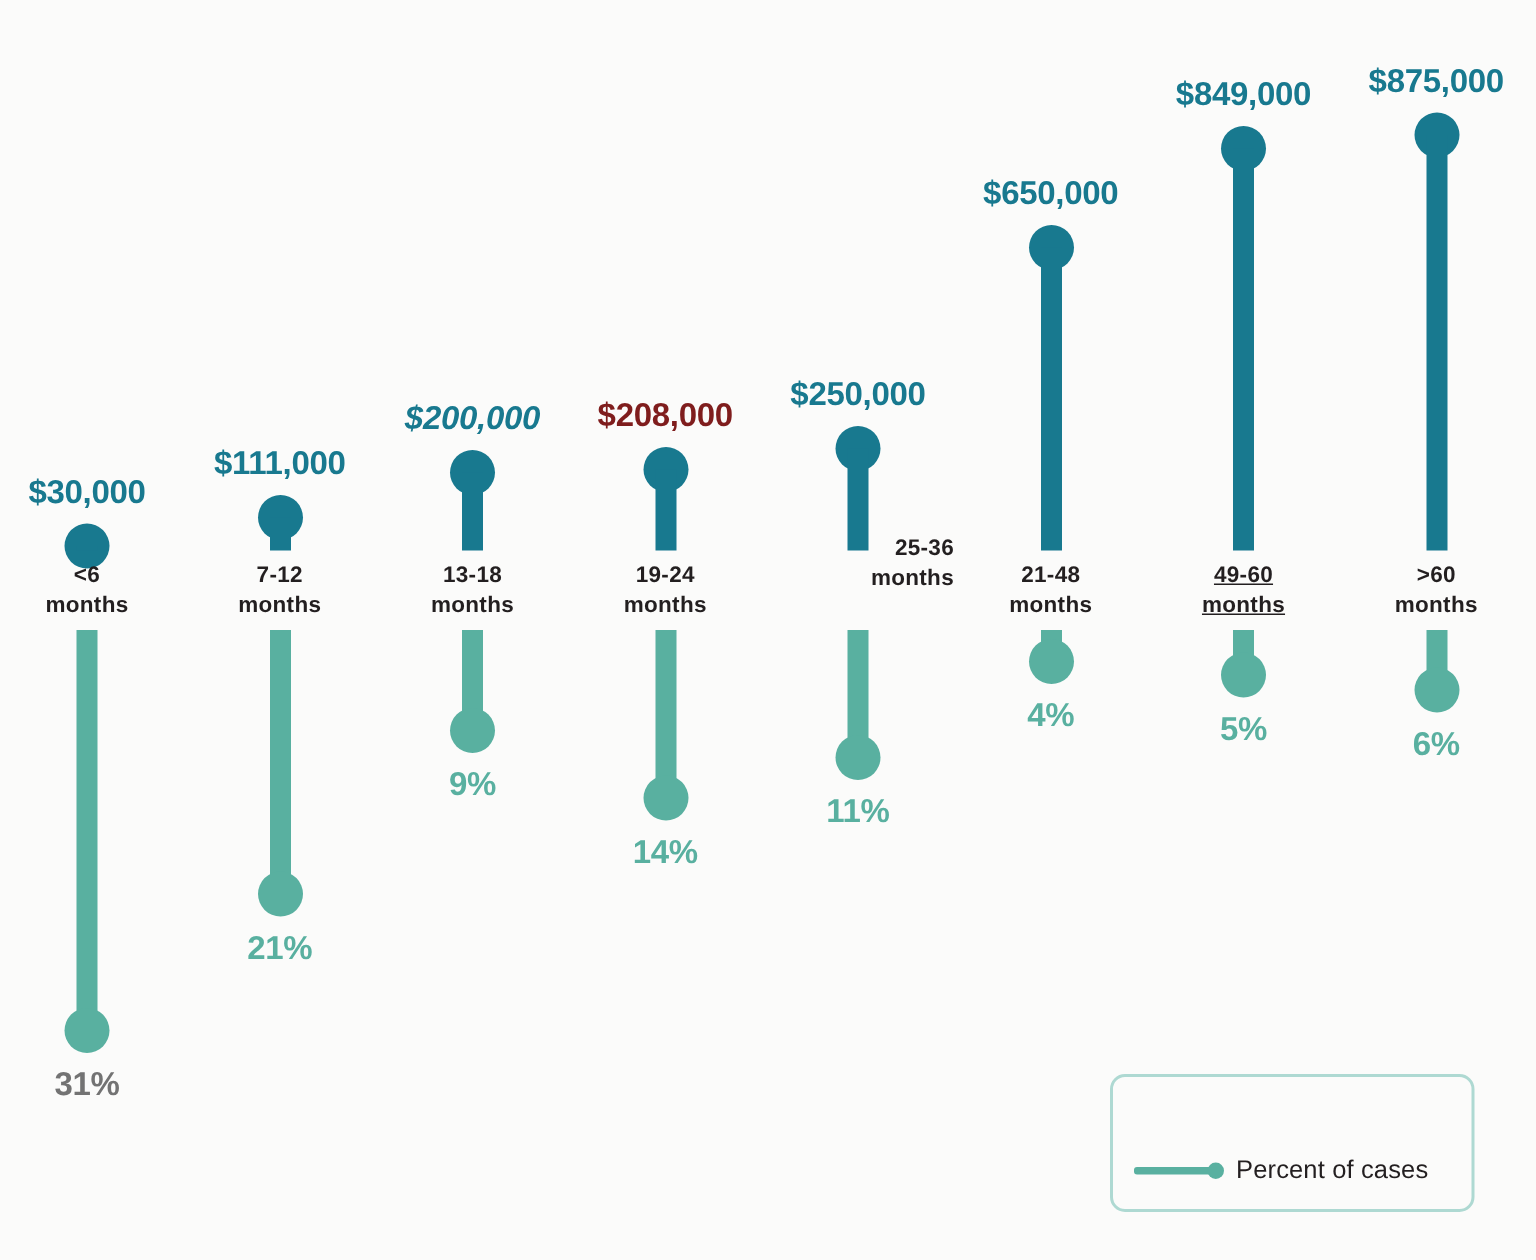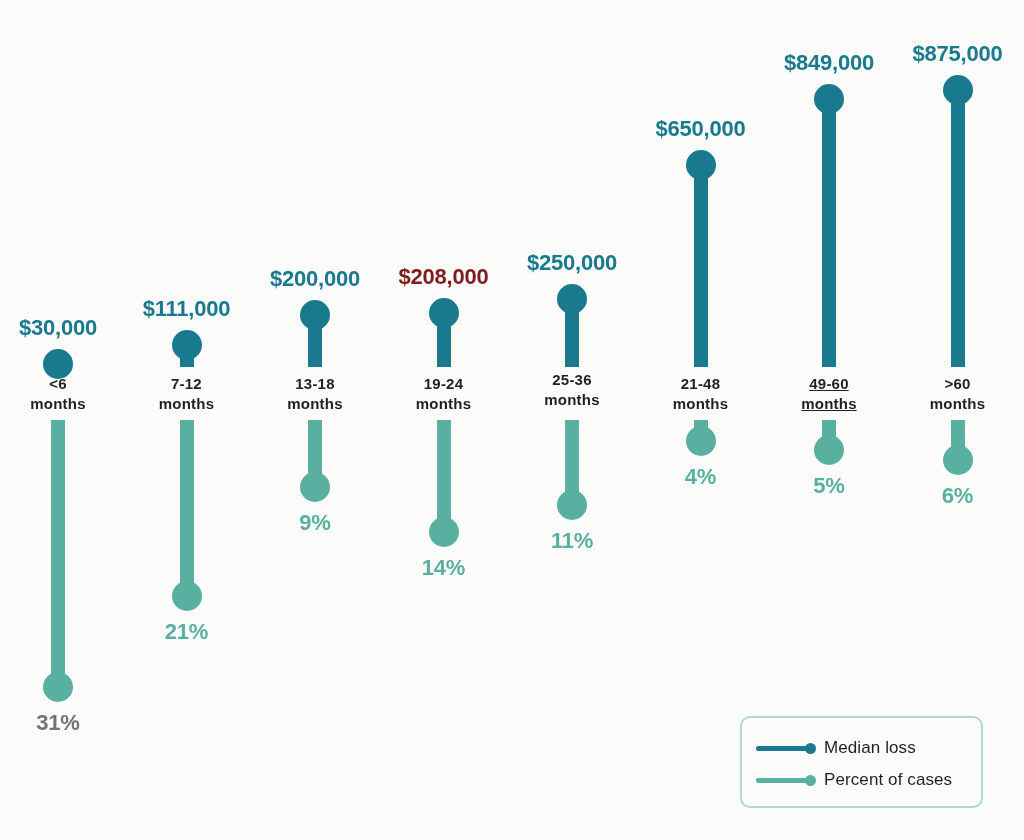--- a/index.html
+++ b/index.html
@@ -181,21 +181,21 @@
         <div>7-12</div>
         <div>months</div>
       </div>
       <div class="stem-pct" style="top: 420px; height: 176.032px; background: rgb(89, 176, 160);"></div>
       <div class="knob-pct" style="top: 581.032px; background: rgb(89, 176, 160);"></div>
       <div class="pct-label" style="top: 619.032px; color: rgb(89, 176, 160);">21%</div>
     </div>
     <div class="column" style="left: 251px;">
       <div class="knob" style="top: 300.257px; background: rgb(24, 121, 143);"></div>
       <div class="stem" style="top: 315.257px; height: 51.7429px; background: rgb(24, 121, 143);"></div>
-      <div class="value-label" style="top: 266.257px; color: rgb(24, 121, 143);">$200,000</div>
+      <div class="value-label" style="top: 266.257px; color: rgb(24, 121, 143); font-style: italic;">$200,000</div>
       <div class="cat-label" style="top: 374px;">
         <div>13-18</div>
         <div>months</div>
       </div>
       <div class="stem-pct" style="top: 420px; height: 66.871px; background: rgb(89, 176, 160);"></div>
       <div class="knob-pct" style="top: 471.871px; background: rgb(89, 176, 160);"></div>
       <div class="pct-label" style="top: 509.871px; color: rgb(89, 176, 160);">9%</div>
     </div>
     <div class="column" style="left: 379.5px;">
       <div class="knob" style="top: 297.587px; background: rgb(24, 121, 143);"></div>
@@ -206,21 +206,21 @@
         <div>months</div>
       </div>
       <div class="stem-pct" style="top: 420px; height: 112.355px; background: rgb(89, 176, 160);"></div>
       <div class="knob-pct" style="top: 517.355px; background: rgb(89, 176, 160);"></div>
       <div class="pct-label" style="top: 555.355px; color: rgb(89, 176, 160);">14%</div>
     </div>
     <div class="column" style="left: 508px;">
       <div class="knob" style="top: 283.571px; background: rgb(24, 121, 143);"></div>
       <div class="stem" style="top: 298.571px; height: 68.4286px; background: rgb(24, 121, 143);"></div>
       <div class="value-label" style="top: 249.571px; color: rgb(24, 121, 143);">$250,000</div>
-      <div class="cat-label" style="top: 370px;">
+      <div class="cat-label" style="top: 356px; text-align: right;">
         <div>25-36</div>
         <div>months</div>
       </div>
       <div class="stem-pct" style="top: 420px; height: 85.0645px; background: rgb(89, 176, 160);"></div>
       <div class="knob-pct" style="top: 490.065px; background: rgb(89, 176, 160);"></div>
       <div class="pct-label" style="top: 528.065px; color: rgb(89, 176, 160);">11%</div>
     </div>
     <div class="column" style="left: 636.5px;">
       <div class="knob" style="top: 150.086px; background: rgb(24, 121, 143);"></div>
       <div class="stem" style="top: 165.086px; height: 201.914px; background: rgb(24, 121, 143);"></div>
@@ -253,27 +253,20 @@
         <div>&gt;60</div>
         <div>months</div>
       </div>
       <div class="stem-pct" style="top: 420px; height: 39.5806px; background: rgb(89, 176, 160);"></div>
       <div class="knob-pct" style="top: 444.581px; background: rgb(89, 176, 160);"></div>
       <div class="pct-label" style="top: 482.581px; color: rgb(89, 176, 160);">6%</div>
     </div>
   </div>
 
 <div id="legend">
-  <div class="legend-row r0">
-    <span class="legend-swatch sw-median">
-      <span class="lbar"></span>
-        <span class="ldot"></span>
-    </span>
-    <span class="legend-text">Median loss</span>
-  </div>
   <div class="legend-row r1">
     <span class="legend-swatch sw-pct">
       <span class="lbar"></span>
         <span class="ldot"></span>
     </span>
     <span class="legend-text">Percent of cases</span>
   </div>
 </div>
 
 </body></html>

